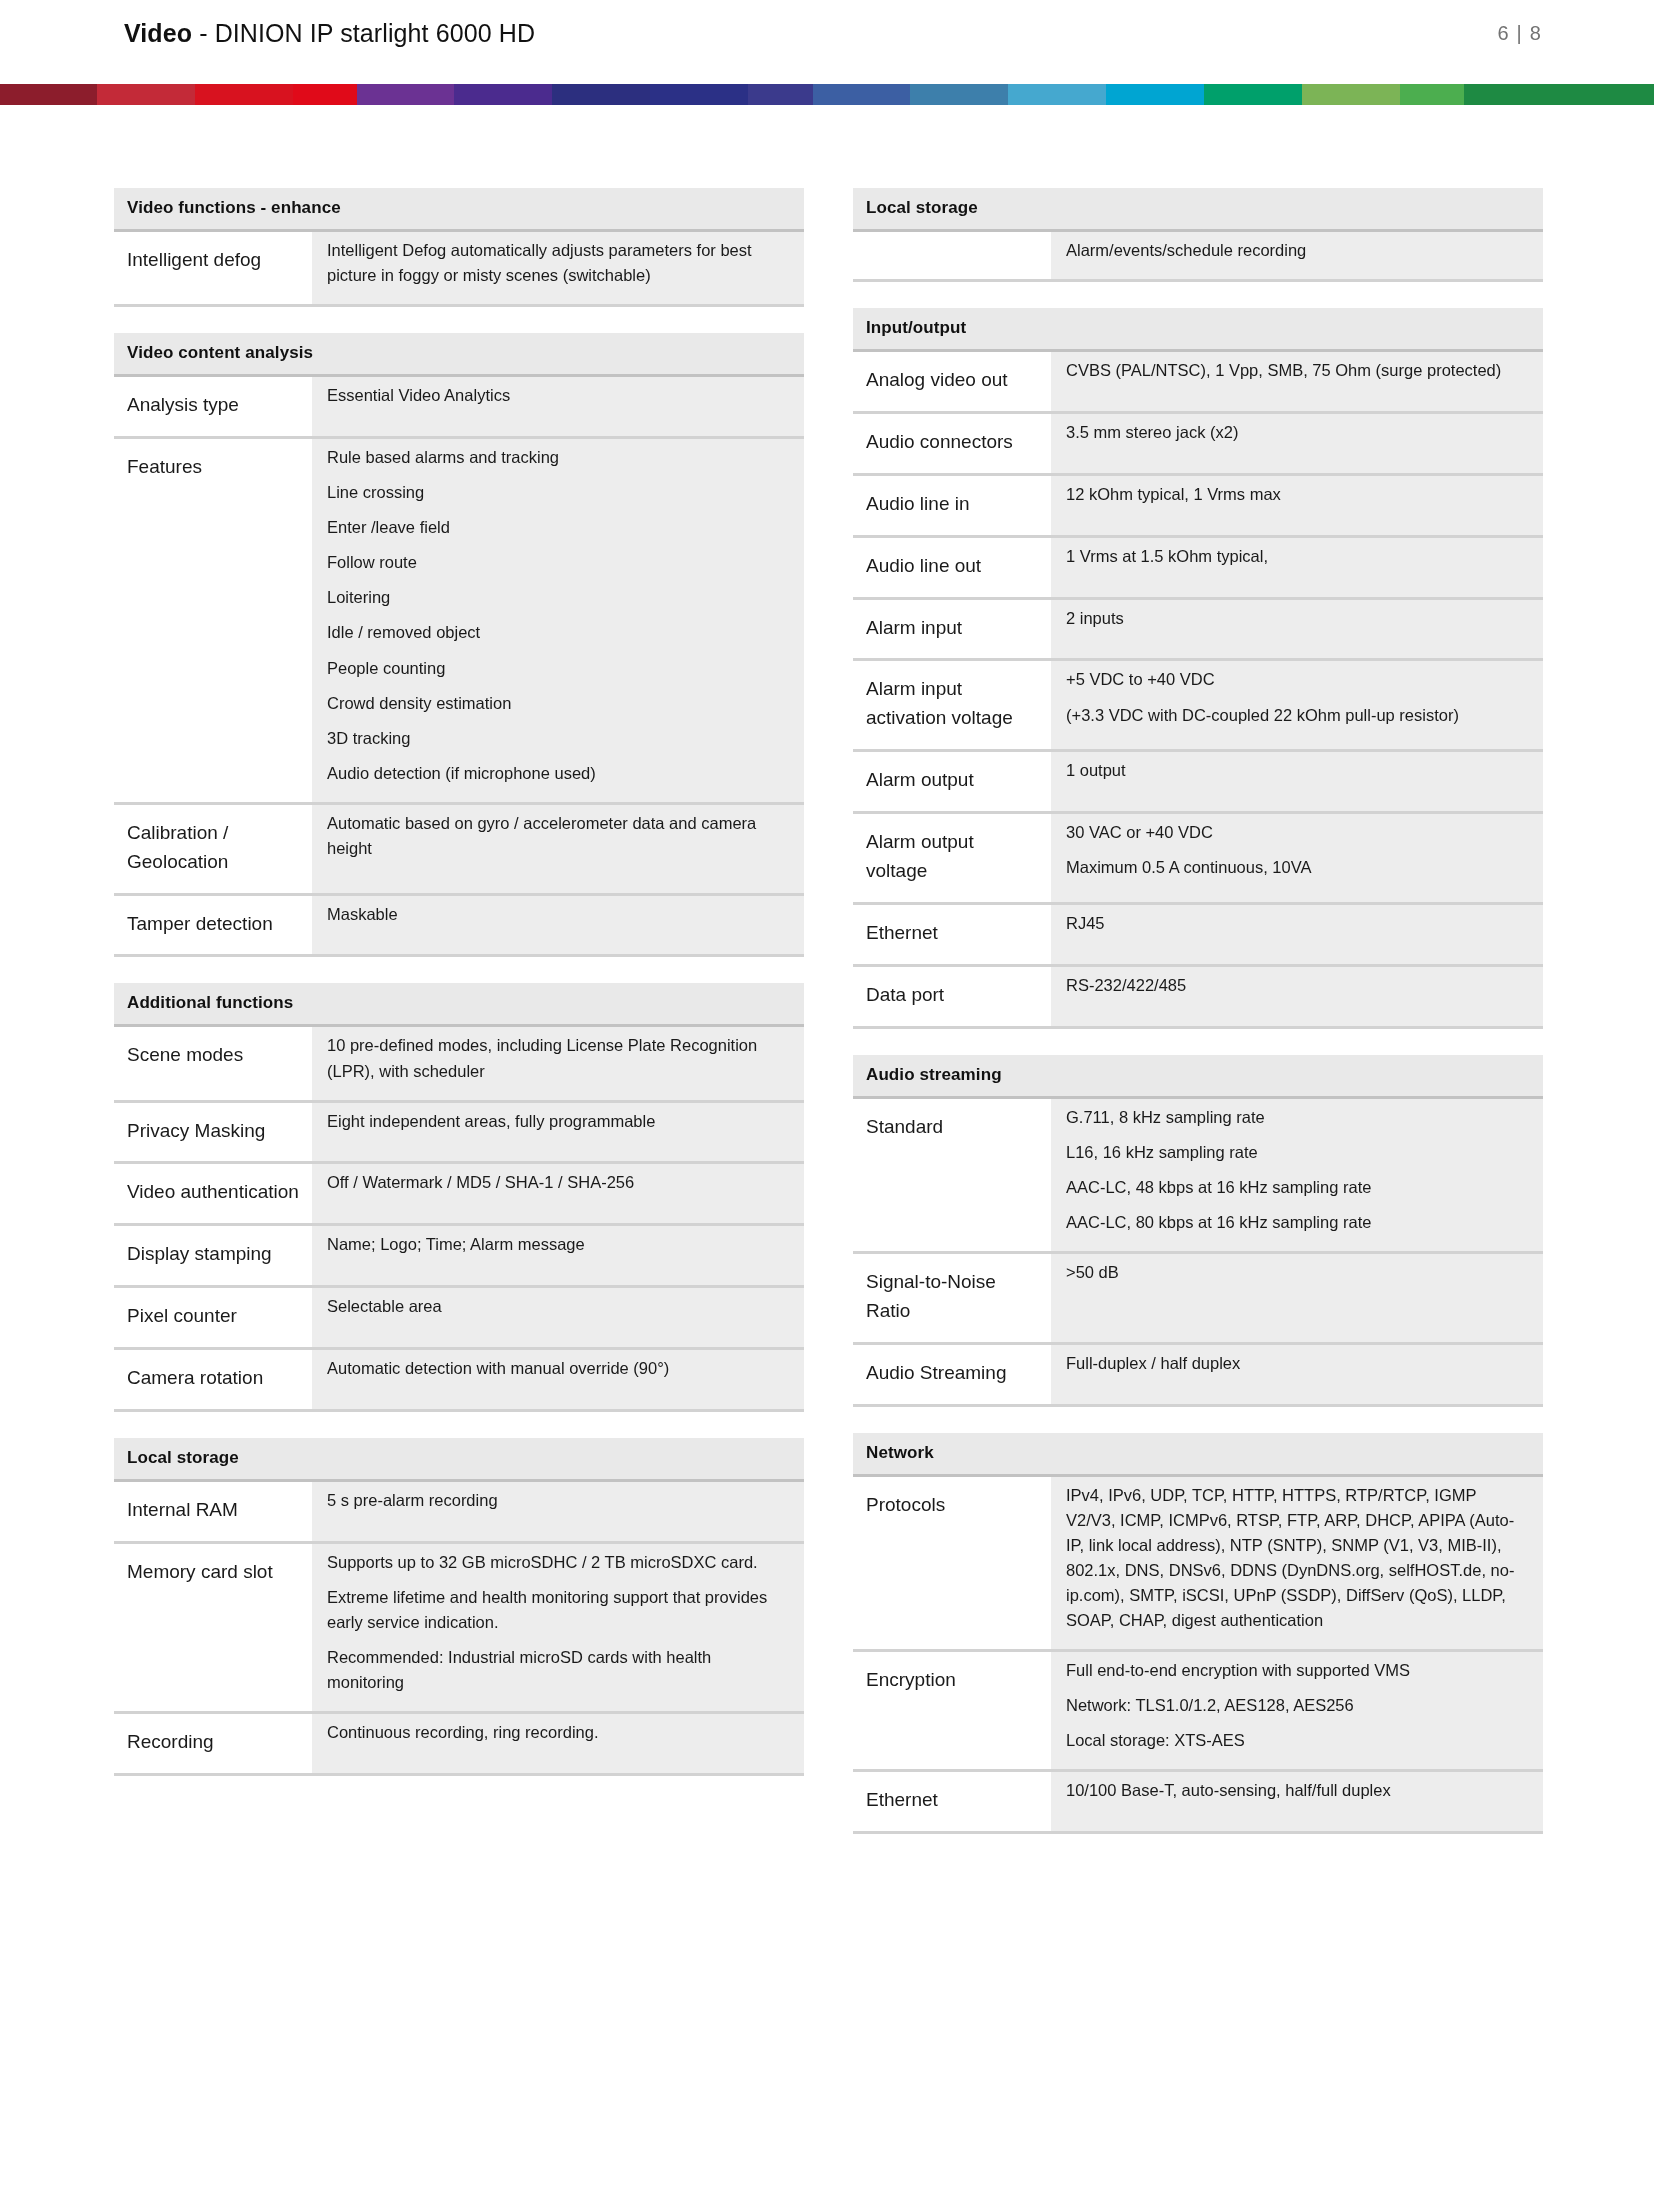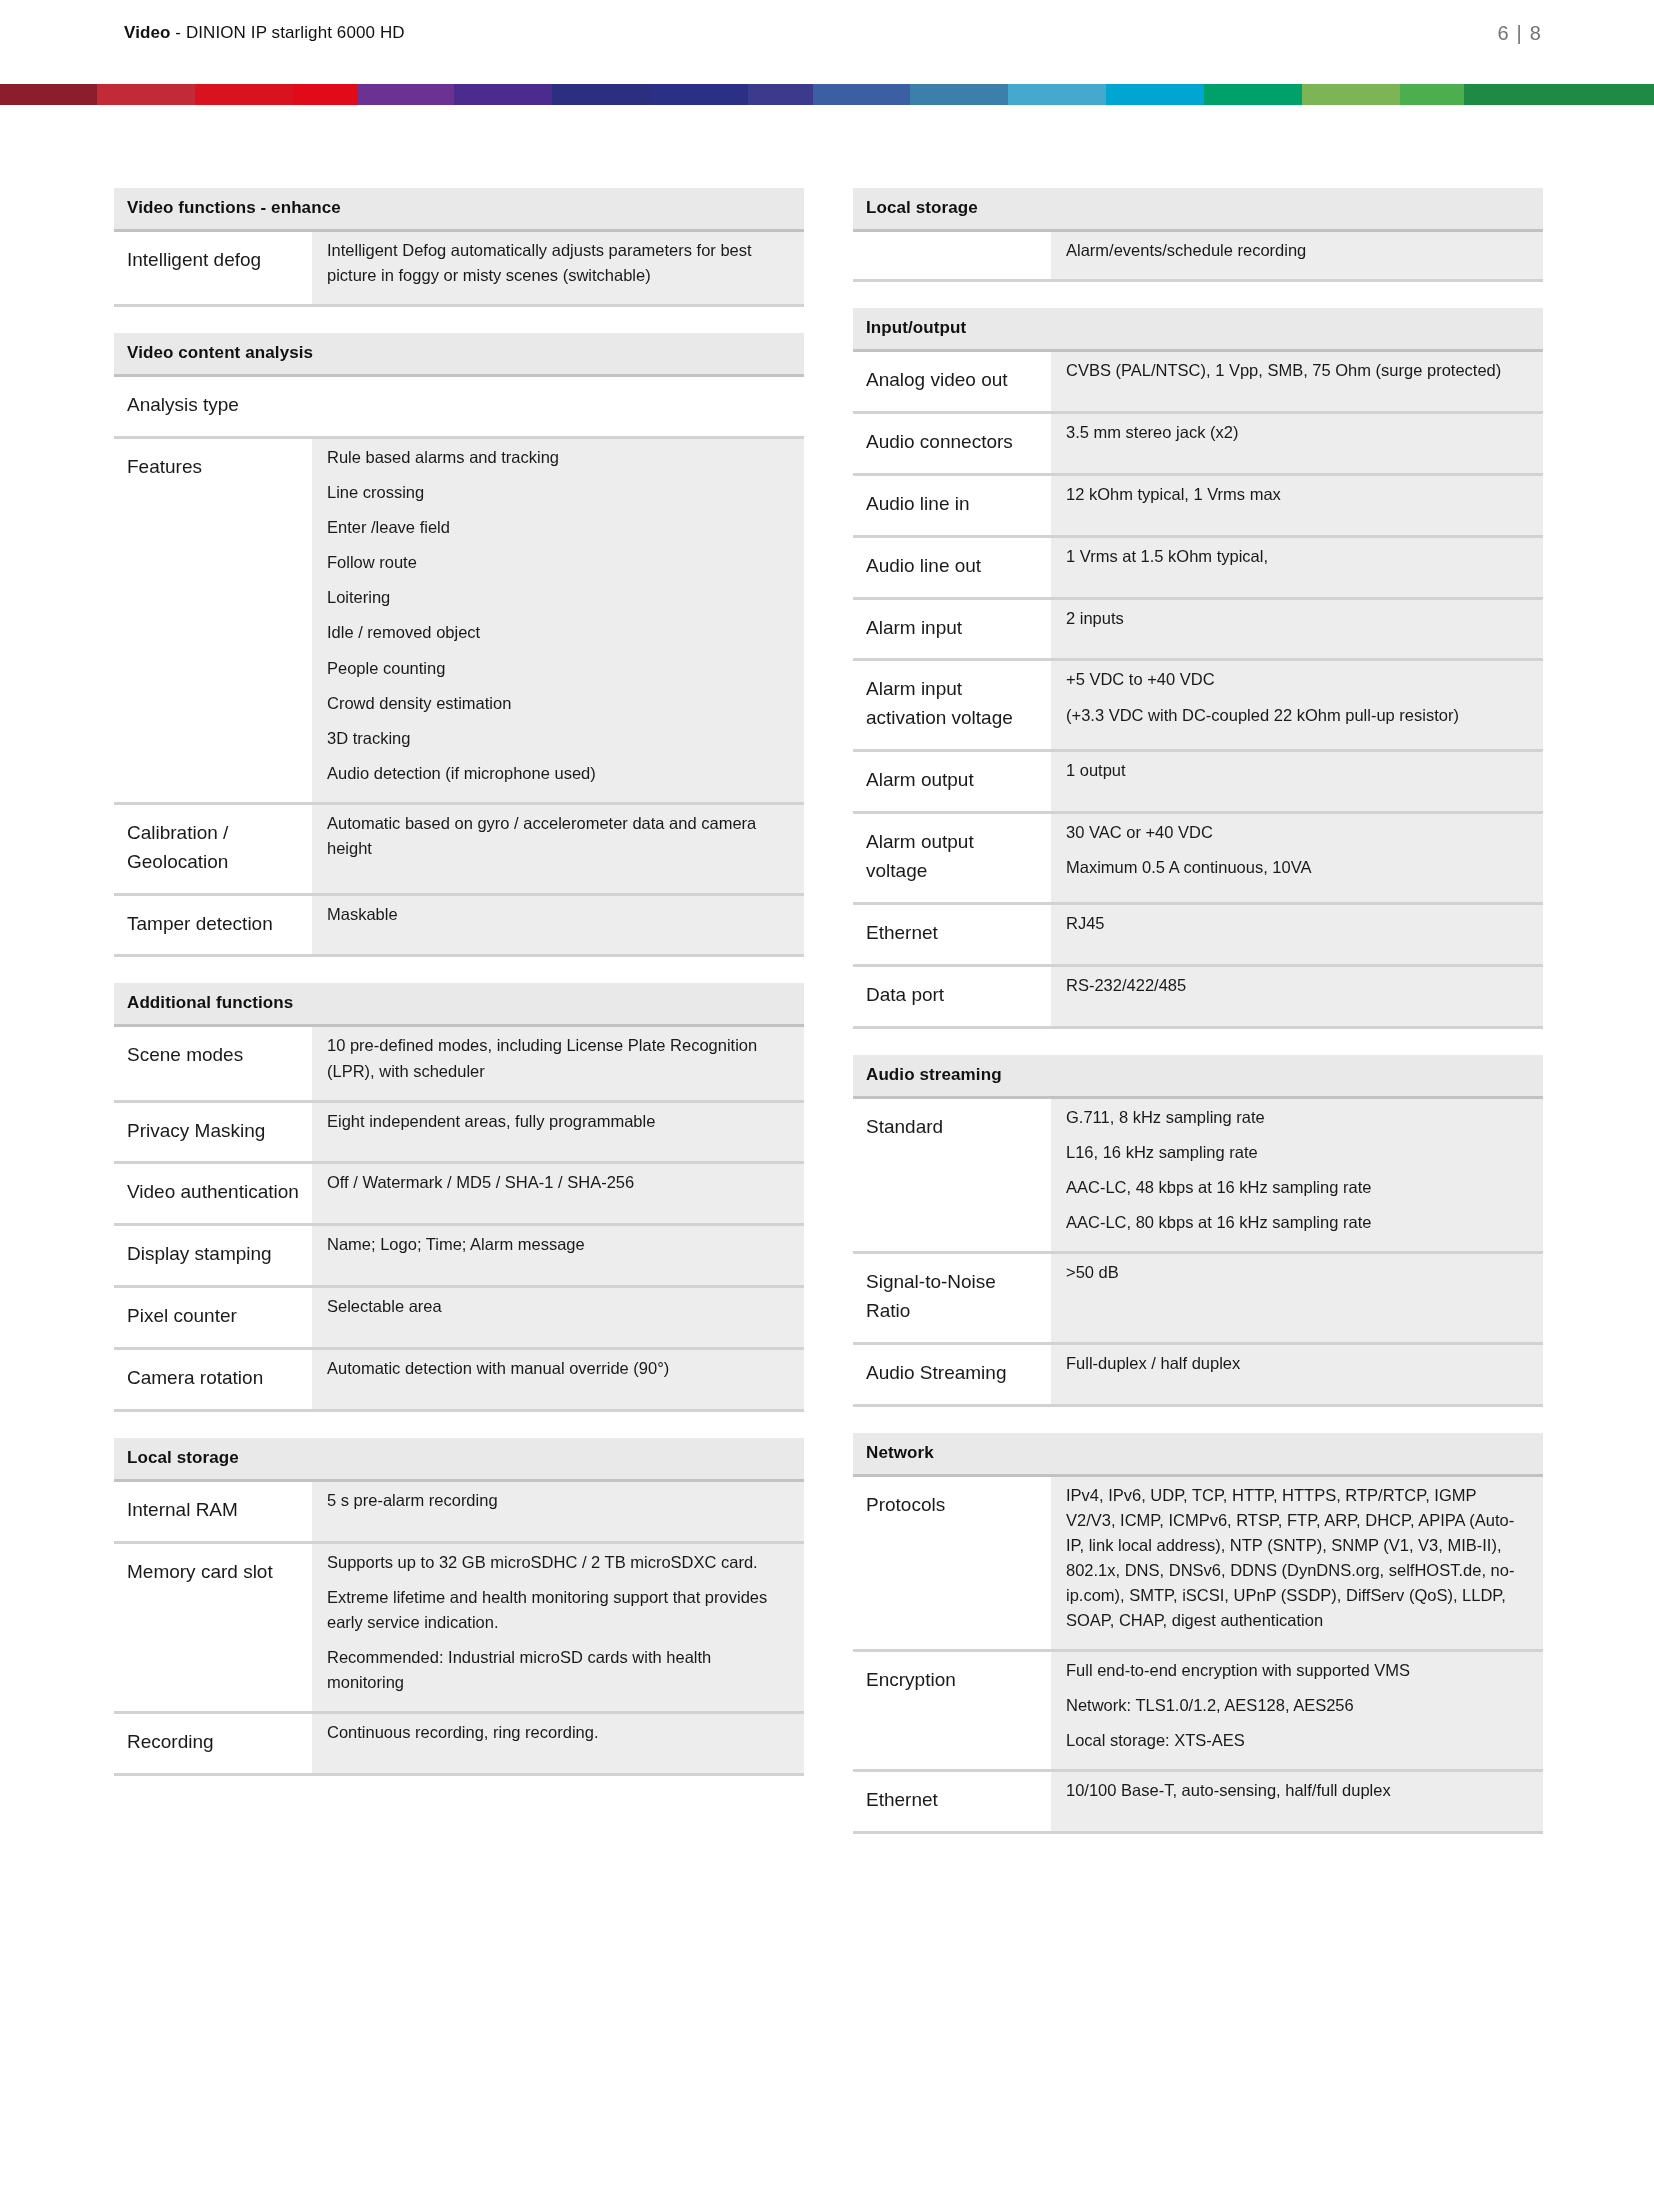--- a/index.html
+++ b/index.html
@@ -18,21 +18,21 @@
   .page-header {
     position: absolute;
     top: 0; left: 0; right: 0;
     height: 66px;
     display: flex;
     align-items: center;
     justify-content: space-between;
     padding: 0 112px 0 124px;
   }
   .header-title {
-    font-size: 17px;
+    font-size: 25px;
     letter-spacing: 0.1px;
     color: #111;
     white-space: nowrap;
   }
   .header-title b { font-weight: bold; }
   .header-page {
     font-size: 20px;
     color: #737373;
     letter-spacing: 1.2px;
     white-space: nowrap;
@@ -138,20 +138,23 @@
           <div class="cell-label">Intelligent defog</div>
           <div class="cell-value">
             <span class="vline">Intelligent Defog automatically adjusts parameters for best picture in foggy or misty scenes (switchable)</span>
           </div>
         </div>
       </div>
       <div class="spec-table">
         <div class="tbl-head">Video content analysis</div>
         <div class="tbl-row">
           <div class="cell-label">Analysis type</div>
+          <div class="cell-value">
+            <span class="vline">Essential Video Analytics</span>
+          </div>
         </div>
         <div class="tbl-row">
           <div class="cell-label">Features</div>
           <div class="cell-value">
             <span class="vline">Rule based alarms and tracking</span>
             <span class="vline">Line crossing</span>
             <span class="vline">Enter /leave field</span>
             <span class="vline">Follow route</span>
             <span class="vline">Loitering</span>
             <span class="vline">Idle / removed object</span>

